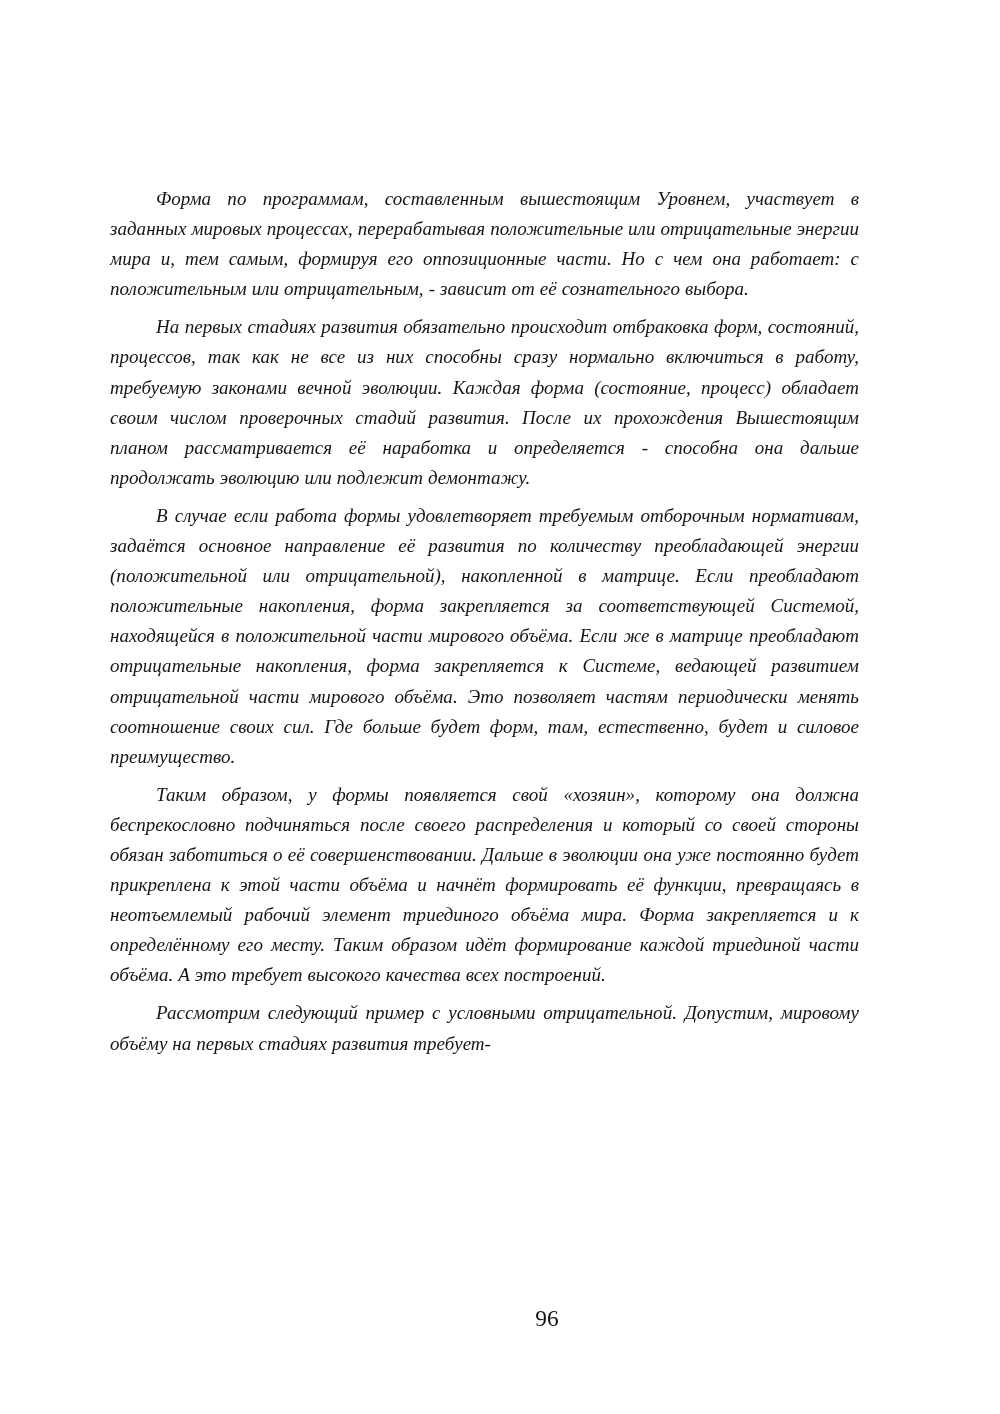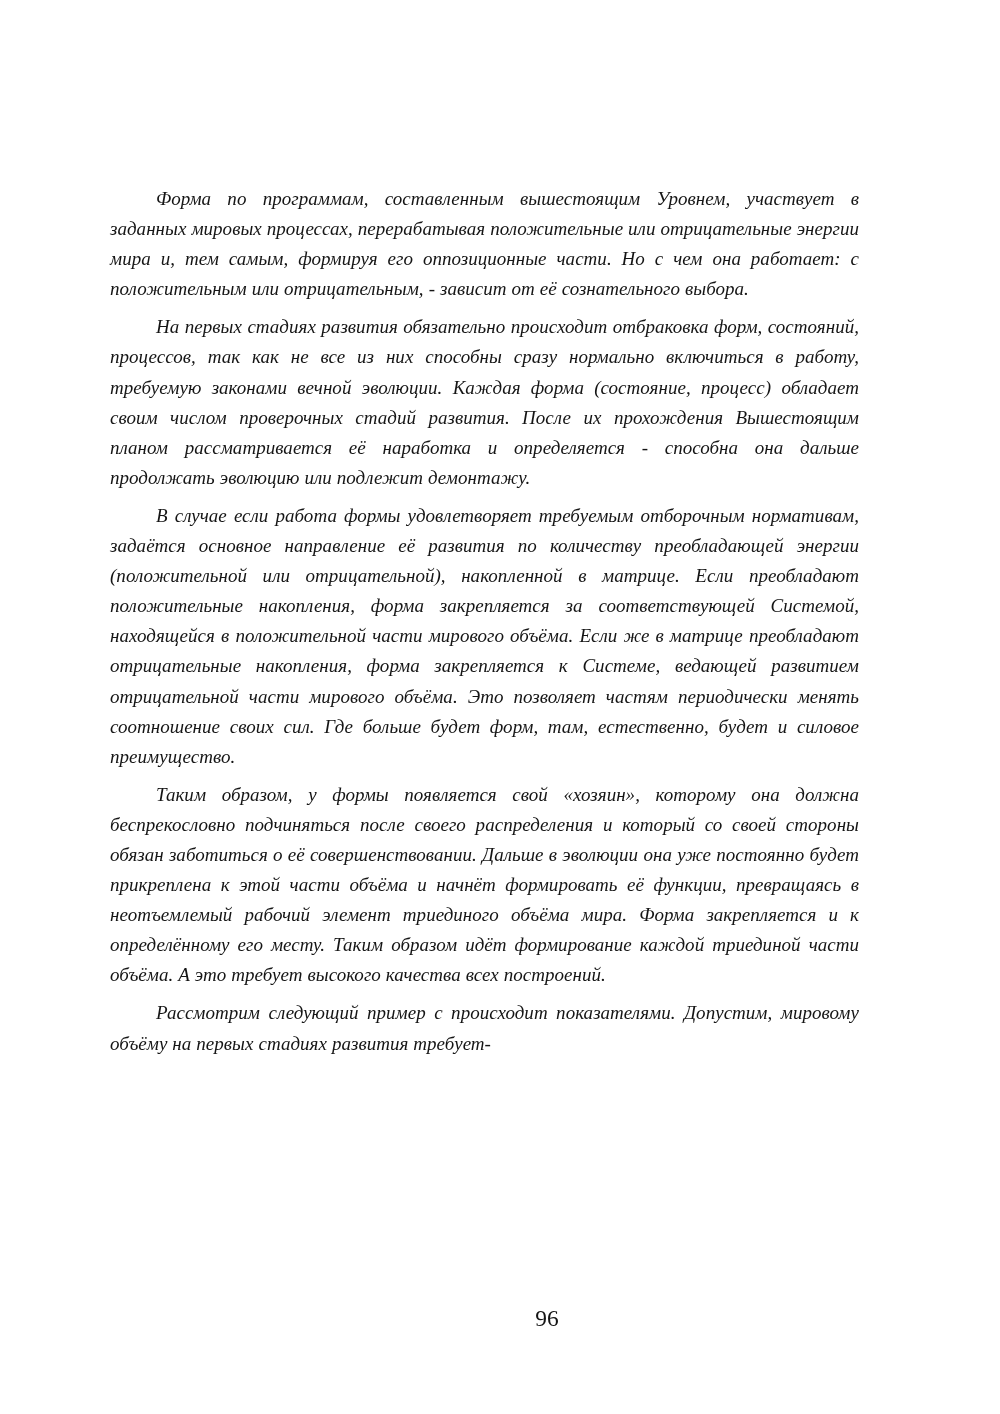--- a/index.html
+++ b/index.html
@@ -67,18 +67,18 @@
 </head>
 <body>
 
 <div class="page">
 
   <div class="text-block">
     <p class="para">Форма по программам, составленным вышестоящим Уровнем, участвует в заданных мировых процессах, перерабатывая положительные или отрицательные энергии мира и, тем самым, формируя его оппозиционные части. Но с чем она работает: с положительным или отрицательным, - зависит от её сознательного выбора.</p>
     <p class="para">На первых стадиях развития обязательно происходит отбраковка форм, состояний, процессов, так как не все из них способны сразу нормально включиться в работу, требуемую законами вечной эволюции. Каждая форма (состояние, процесс) обладает своим числом проверочных стадий развития. После их прохождения Вышестоящим планом рассматривается её наработка и определяется - способна она дальше продолжать эволюцию или подлежит демонтажу.</p>
     <p class="para">В случае если работа формы удовлетворяет требуемым отборочным нормативам, задаётся основное направление её развития по количеству преобладающей энергии (положительной или отрицательной), накопленной в матрице. Если преобладают положительные накопления, форма закрепляется за соответствующей Системой, находящейся в положительной части мирового объёма. Если же в матрице преобладают отрицательные накопления, форма закрепляется к Системе, ведающей развитием отрицательной части мирового объёма. Это позволяет частям периодически менять соотношение своих сил. Где больше будет форм, там, естественно, будет и силовое преимущество.</p>
     <p class="para">Таким образом, у формы появляется свой «хозяин», которому она должна беспрекословно подчиняться после своего распределения и который со своей стороны обязан заботиться о её совершенствовании. Дальше в эволюции она уже постоянно будет прикреплена к этой части объёма и начнёт формировать её функции, превращаясь в неотъемлемый рабочий элемент триединого объёма мира. Форма закрепляется и к определённому его месту. Таким образом идёт формирование каждой триединой части объёма. А это требует высокого качества всех построений.</p>
-    <p class="para">Рассмотрим следующий пример с происходит показателями. Допустим, мировому объёму на первых стадиях развития требует-</p>
+    <p class="para">Рассмотрим следующий пример с условными отрицательной. Допустим, мировому объёму на первых стадиях развития требует-</p>
   </div>
 
   <div class="page-number">96</div>
 
 </div>
 
 </body></html>

